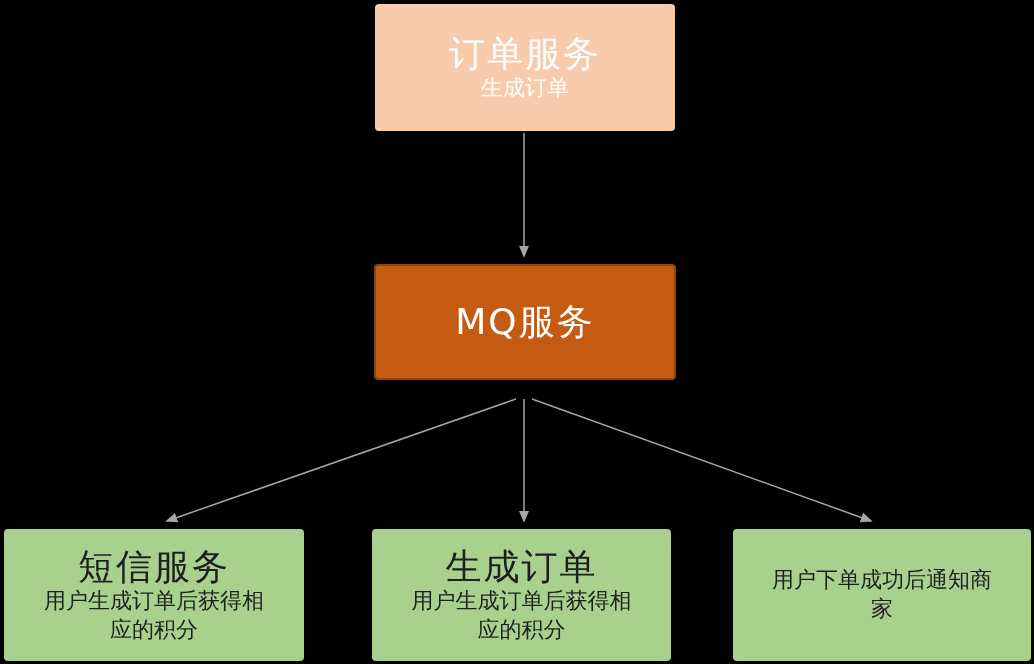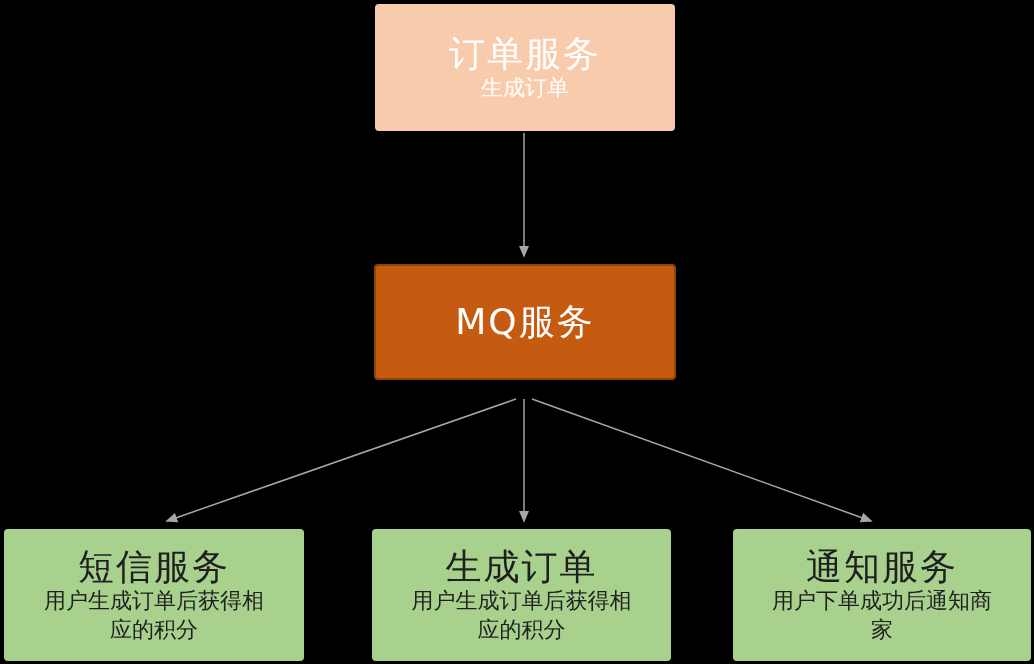--- a/index.html
+++ b/index.html
@@ -110,17 +110,16 @@
     <div class="node-title">短信服务</div>
     <div class="node-subtitle">用户生成订单后获得相应的积分</div>
   </div>
 
   <div class="node node-consumer node-points">
     <div class="node-title">生成订单</div>
     <div class="node-subtitle">用户生成订单后获得相应的积分</div>
   </div>
 
   <div class="node node-consumer node-notify">
-    <div class="node-title">通知服务</div>
     <div class="node-subtitle">用户下单成功后通知商家</div>
   </div>
 
 </div>
 
 </body></html>

